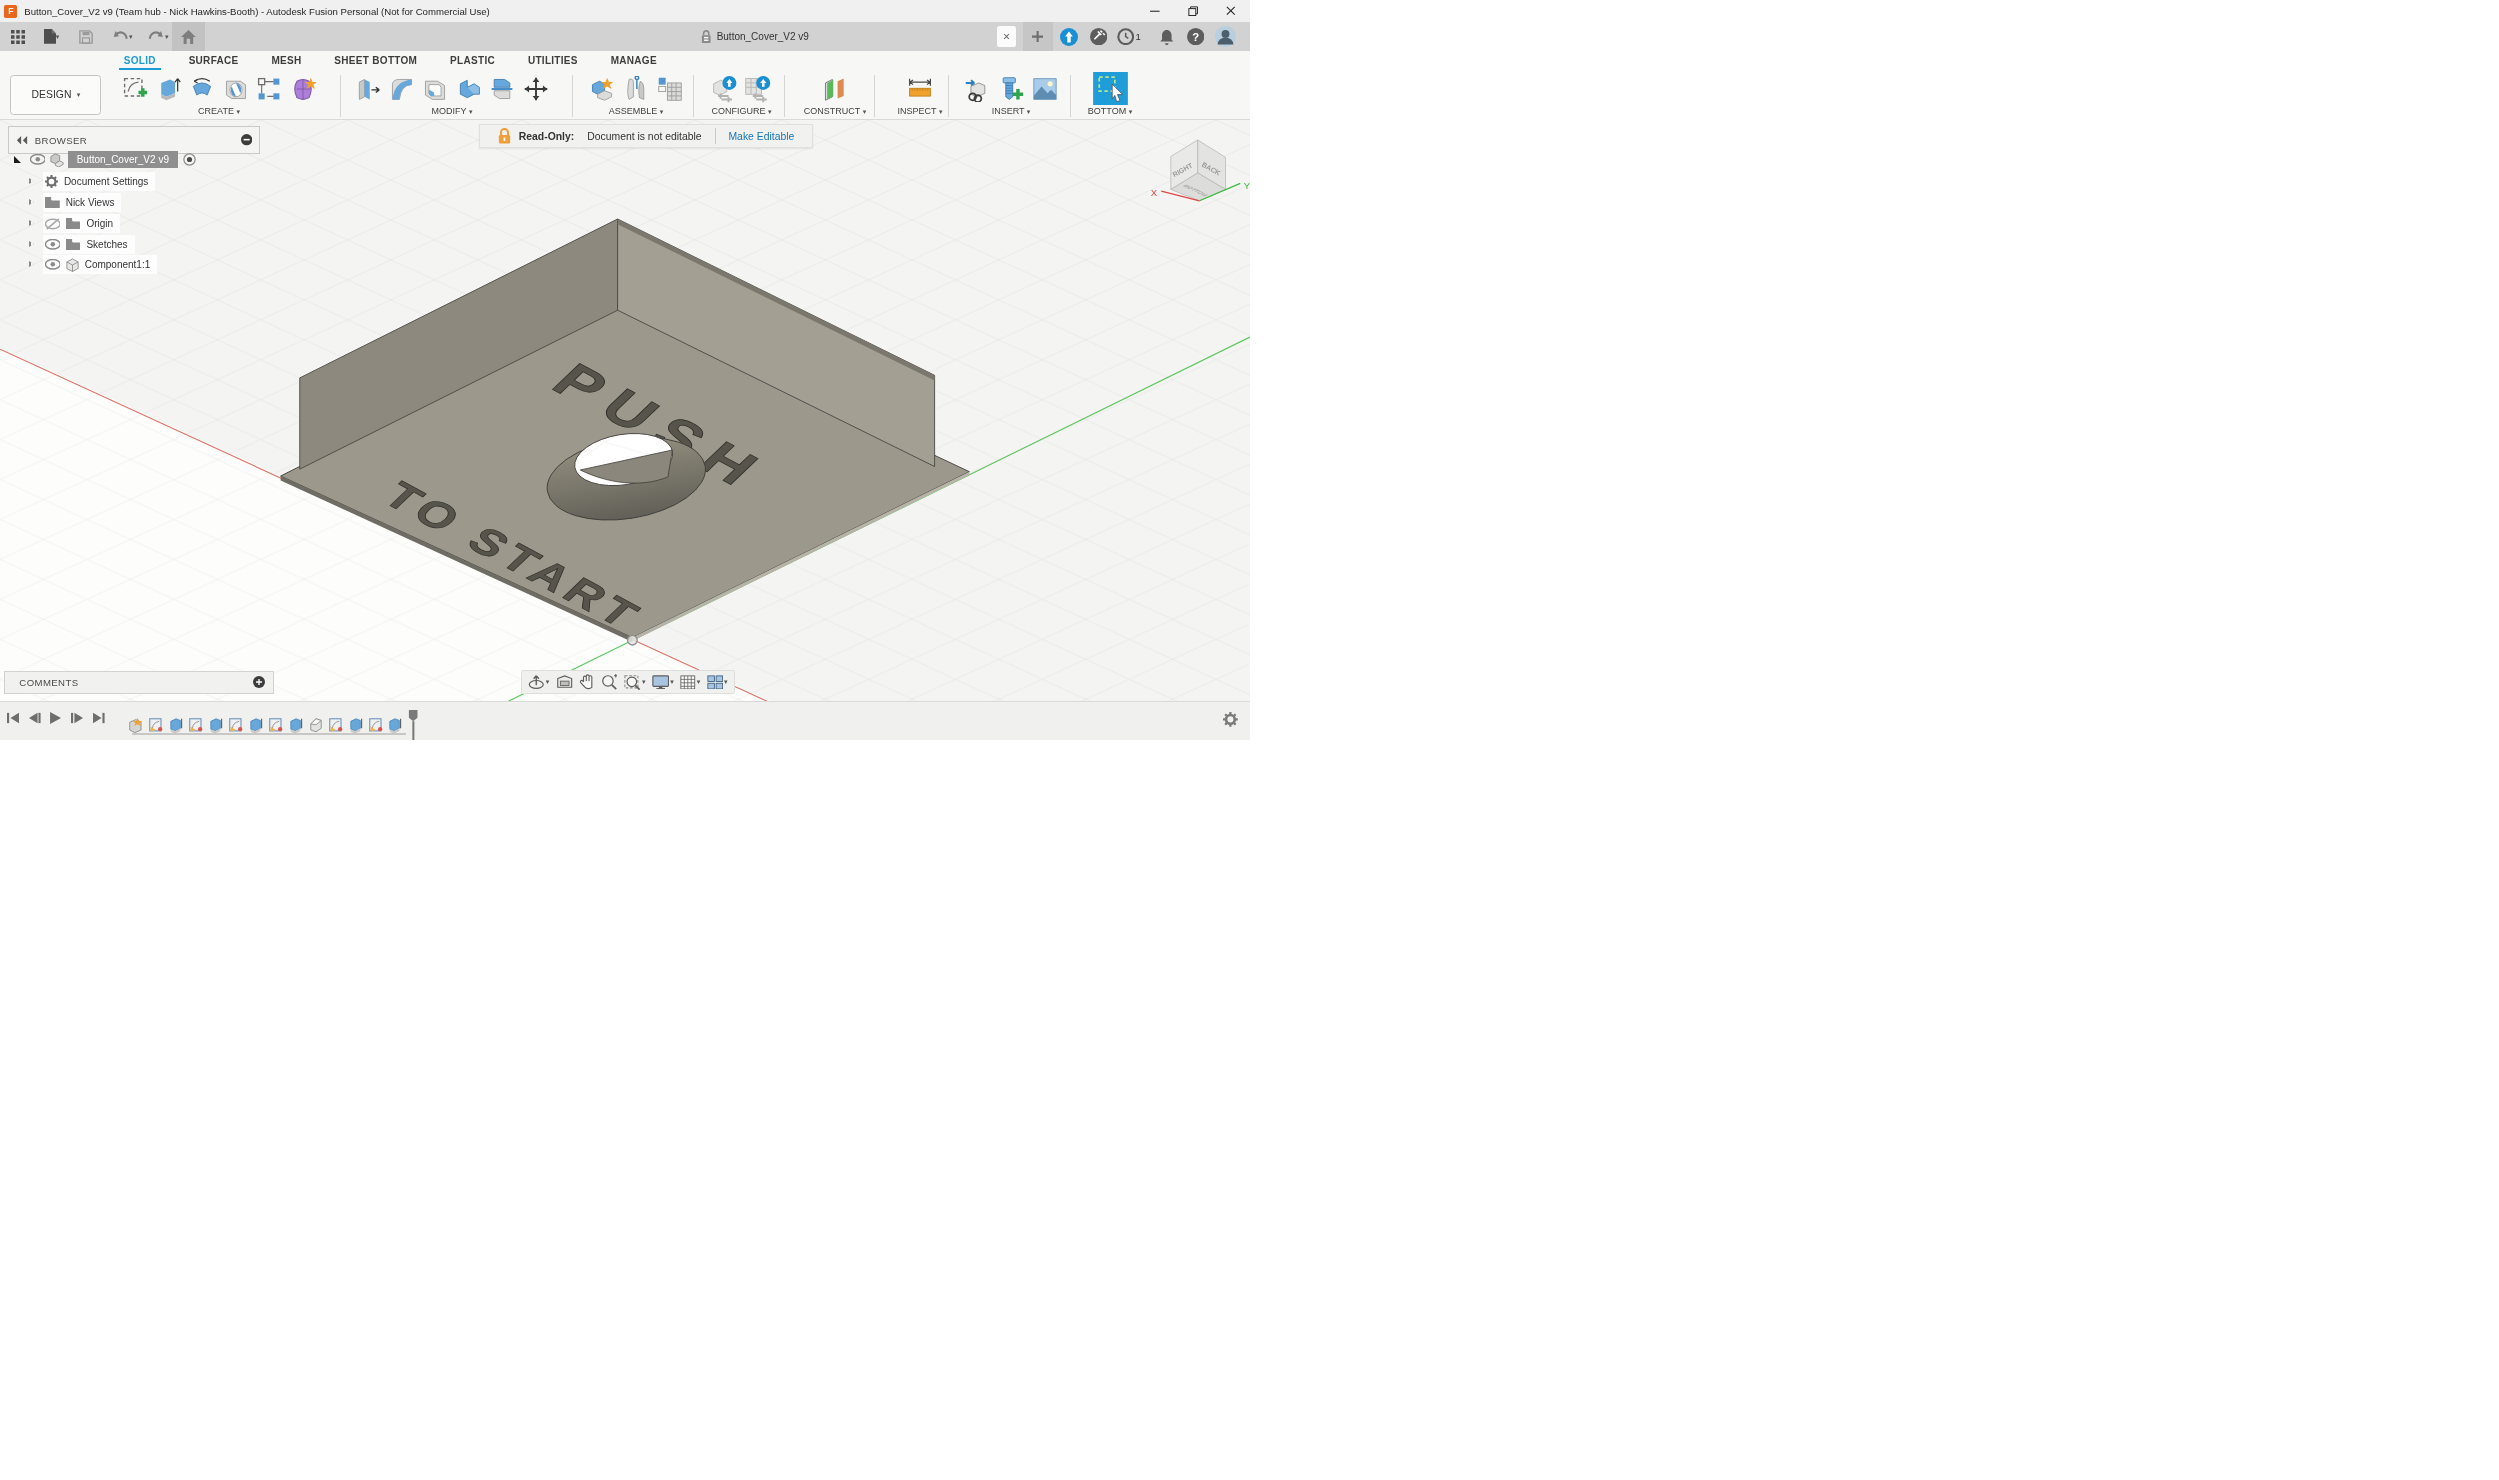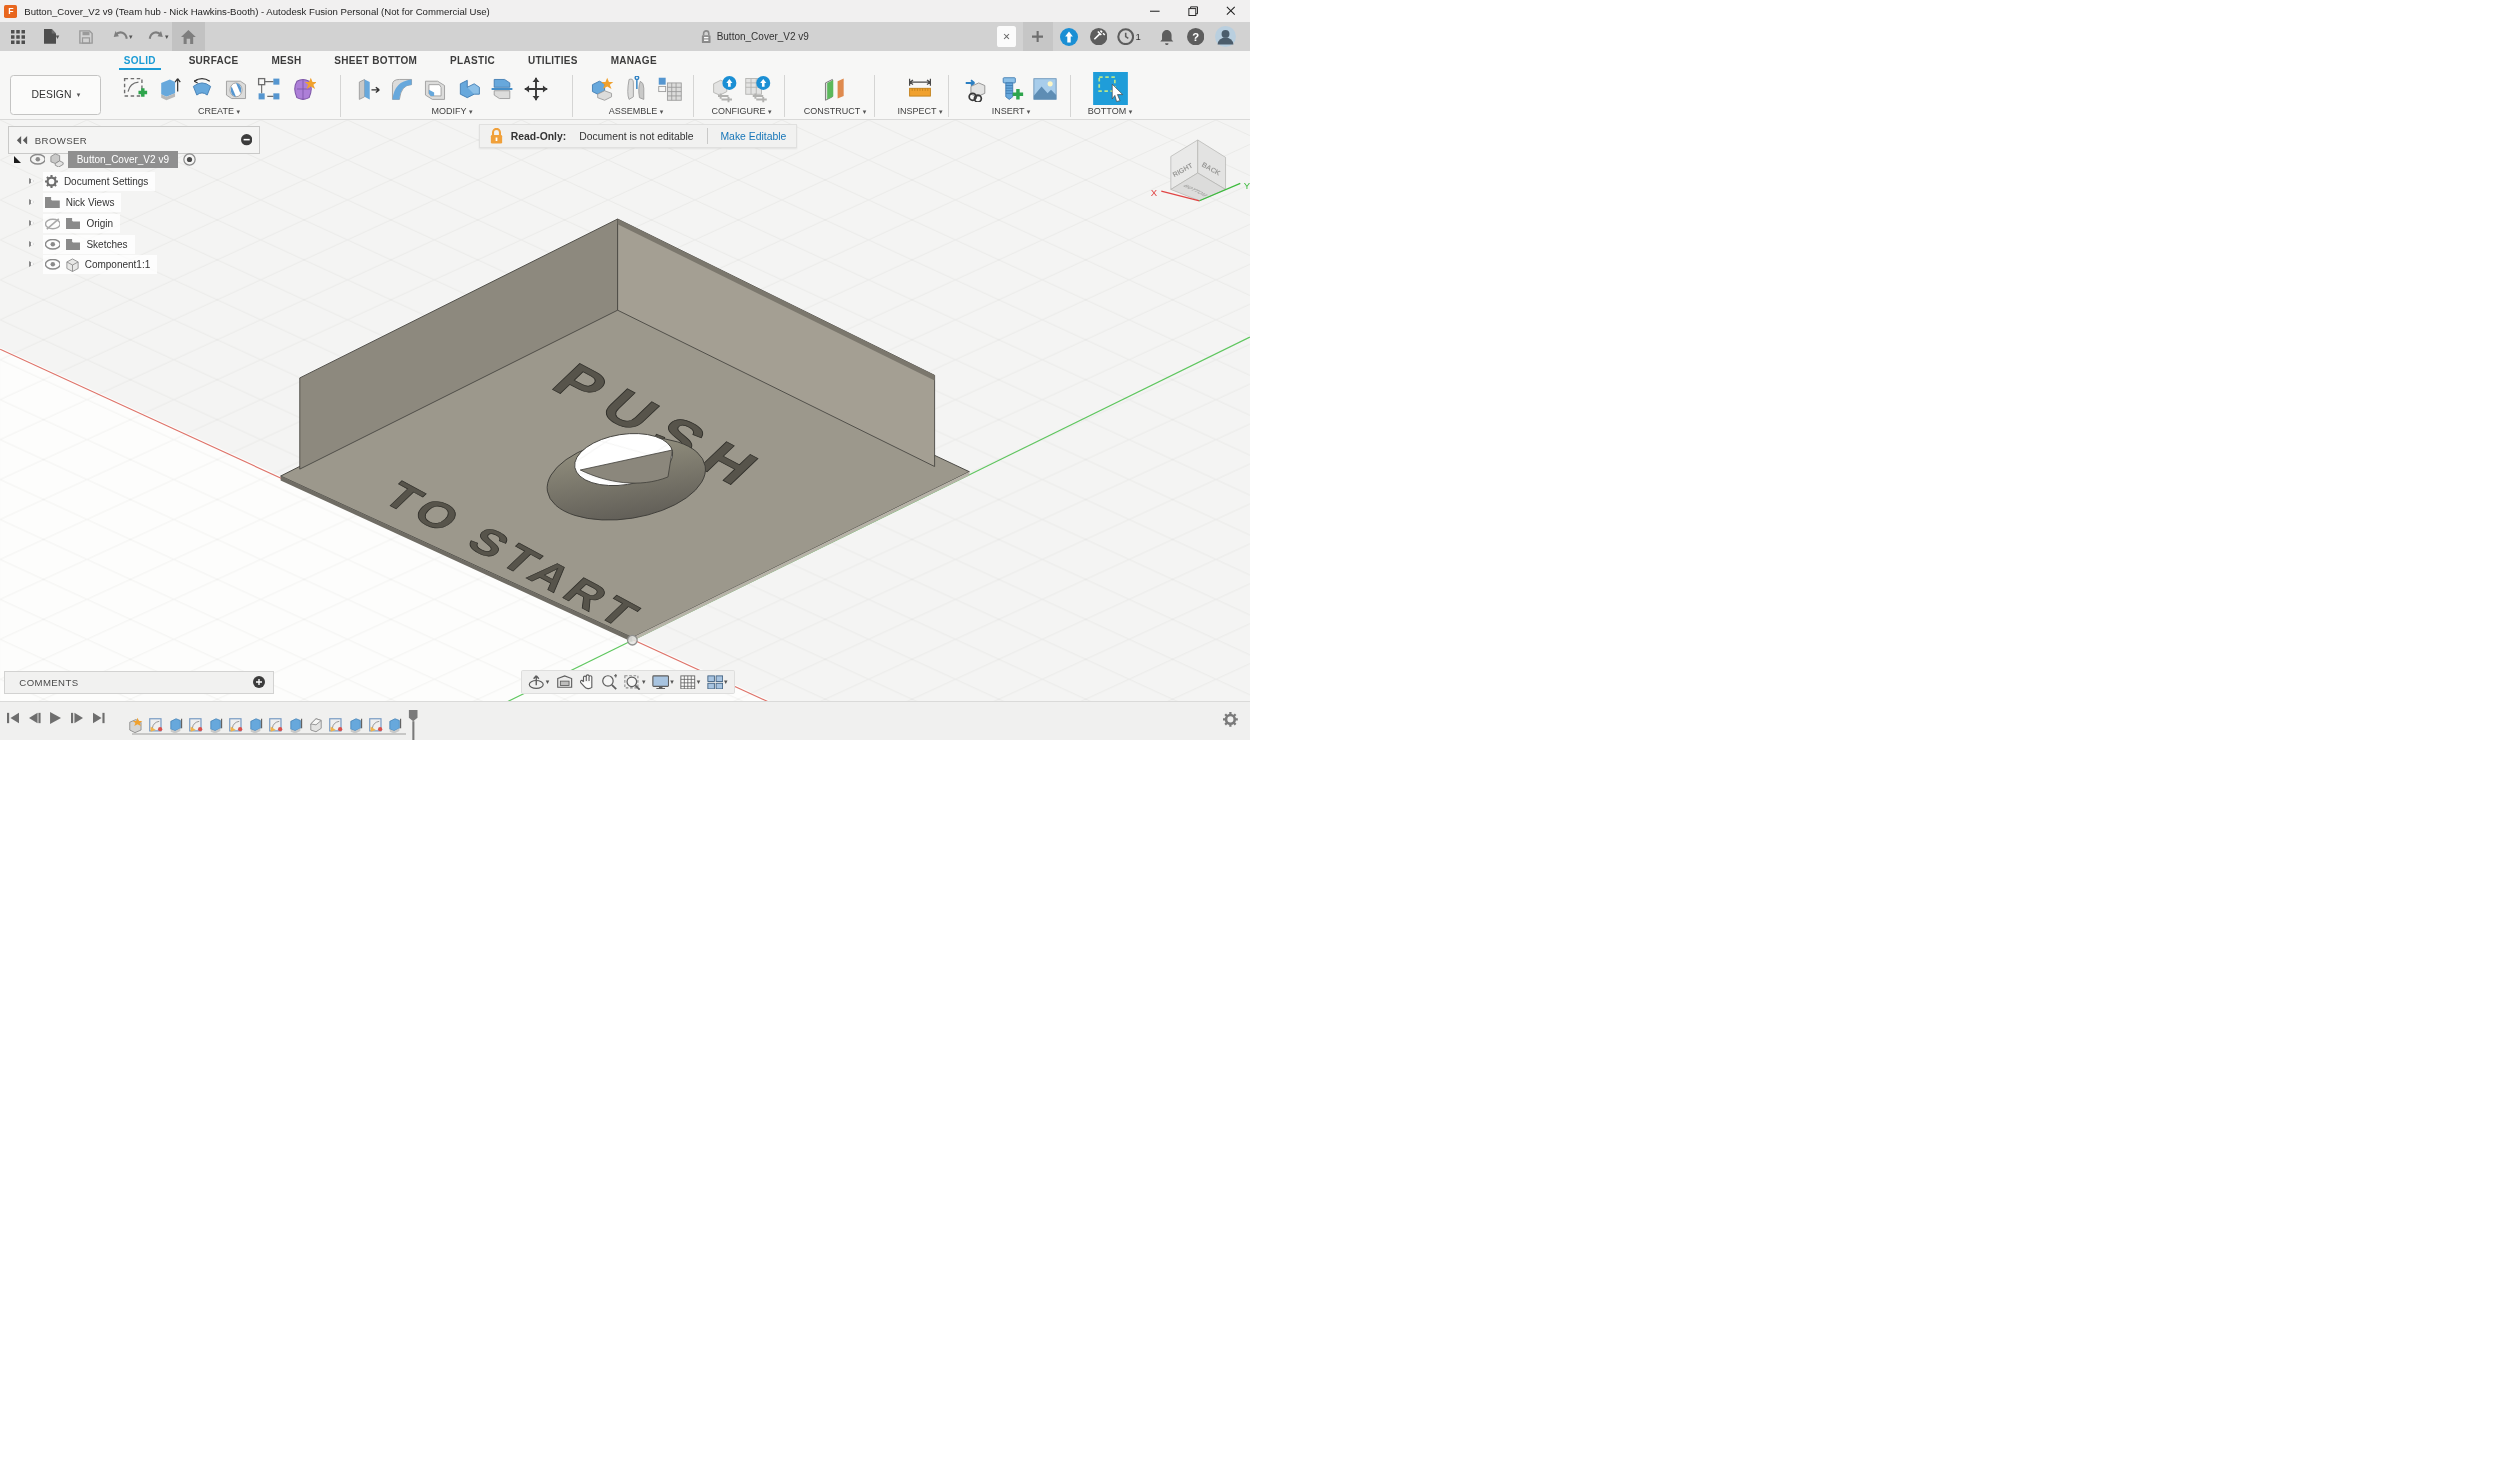--- a/index.html
+++ b/index.html
@@ -41,21 +41,21 @@
   .browser-hdr { position:absolute; left:7.8px; top:126px; width:252px; height:28px; background:#f4f4f3; border:0.9px solid #c9c9c8; display:flex; align-items:center; font-size:9.6px; color:#4a4a4a; letter-spacing:0.4px; }
   .b-row { position:absolute; display:flex; align-items:center; height:19px; font-size:10px; color:#333; }
   .b-chip { background:rgba(255,255,255,.78); padding:1.7px 7px 1.7px 1.7px; display:flex; align-items:center; height:19px; }
   .root-chip { background:#8f8f8f; color:#fff; padding:1.7px 8.7px; font-size:10px; display:flex; align-items:center; height:17.4px; }
   .tri-collapsed { width:0; height:0; border-top:3.9px solid transparent; border-bottom:3.9px solid transparent; border-left:5.2px solid transparent; border-left-color:transparent; position:relative; }
   .tri-collapsed::before { content:""; position:absolute; left:-5.2px; top:-3.9px; width:0; height:0; border-top:3.9px solid transparent; border-bottom:3.9px solid transparent; border-left:5.2px solid #888; }
   .tri-collapsed::after { content:""; position:absolute; left:-4px; top:-2.3px; width:0; height:0; border-top:2.3px solid transparent; border-bottom:2.3px solid transparent; border-left:3.1px solid #fff; }
   .tri-expanded { width:0; height:0; border-left:7.8px solid #1b1b1b; border-top:7.8px solid transparent; }
 
   
-  .banner { position:absolute; left:479px; top:124px; height:24px; background:#f1f1f0; border:0.9px solid #e0e0df; display:flex; align-items:center; padding:0 10px; gap:7.8px; box-shadow:0 0.9px 1.7px rgba(0,0,0,.08); }
+  .banner { position:absolute; left:479px; top:124px; height:24px; background:#f1f1f0; border:0.9px solid #e0e0df; display:flex; align-items:center; padding:0 18px; gap:7.8px; box-shadow:0 0.9px 1.7px rgba(0,0,0,.08); }
   .banner b { font-size:10.4px; color:#333; }
   .banner .msg { font-size:10.4px; color:#333; margin-left:5.2px; }
   .banner .vsep { width:0.9px; height:15.6px; background:#c9c9c8; margin:0 5.2px; }
   .banner .link { font-size:10.4px; color:#1776b8; }
 
   
   .comments { position:absolute; left:4.3px; top:671px; width:270px; height:22.6px; background:#f1f1f0; border:0.9px solid #d2d2d1; display:flex; align-items:center; font-size:9.6px; color:#4a4a4a; letter-spacing:0.4px; }
   .navbar { position:absolute; left:521px; top:670px; width:214px; height:24px; background:#f0f0ef; border:0.9px solid #dededd; border-radius:1.7px; display:flex; align-items:center; justify-content:space-evenly; }
   .nav-slot { display:flex; align-items:center; gap:0.9px; }
   .timeline { position:absolute; left:0; top:701px; width:100%; height:39px; background:#f0f0ef; border-top:0.9px solid #dadad9; }

